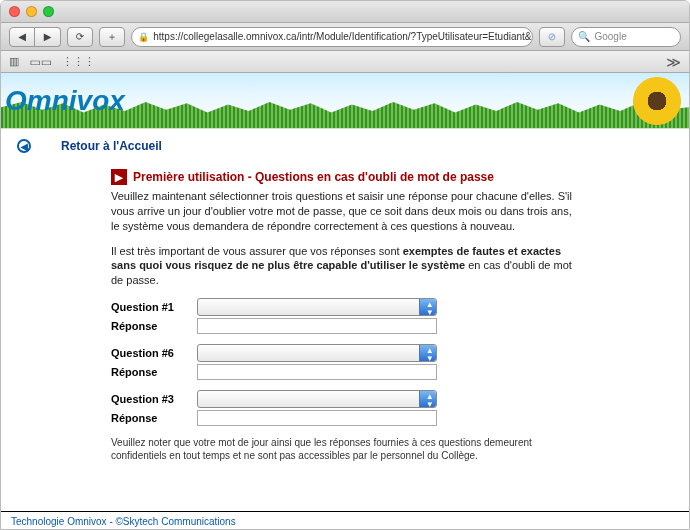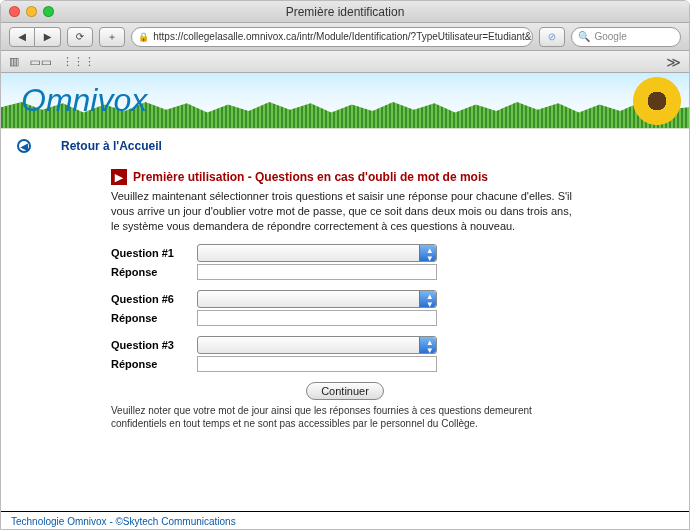--- a/index.html
+++ b/index.html
@@ -73,25 +73,25 @@
   .banner {
     height: 56px;
     background: linear-gradient(#cdefff 0%, #e8f7ff 40%, #ffffff 100%);
     border-bottom: 1px solid #d0e0c0;
     position: relative;
     overflow: hidden;
     display: flex; align-items: center;
   }
   .logo {
     font-family: Arial, sans-serif;
-    font-size: 32px;
-    font-weight: normal;
+    font-size: 28px;
+    font-weight: bold;
     font-style: italic;
     color: #0a7ab8;
-    margin-left: 20px;
+    margin-left: 4px;
     z-index: 2;
   }
   .grass {
     position: absolute; bottom: 0; left: 0; right: 0; height: 26px;
     background: repeating-linear-gradient(90deg,#3a8f2a 0 2px,#6cc24a 2px 4px);
     clip-path: polygon(0 100%, 0 20%, 3% 0, 6% 30%, 9% 5%, 12% 40%, 15% 10%, 18% 35%, 21% 0, 24% 30%, 27% 5%, 30% 40%, 33% 10%, 36% 35%, 39% 0, 42% 30%, 45% 5%, 48% 40%, 51% 10%, 54% 35%, 57% 0, 60% 30%, 63% 5%, 66% 40%, 69% 10%, 72% 35%, 75% 0, 78% 30%, 81% 5%, 84% 40%, 87% 10%, 90% 35%, 93% 0, 96% 30%, 100% 20%, 100% 100%);
     z-index: 1;
   }
   .sunflower {
     position: absolute; right: 8px; top: 4px; width: 48px; height: 48px;
@@ -165,21 +165,20 @@
 </style>
 </head>
 <body>
 
 <div class="titlebar">
   <div class="traffic">
     <div class="dot red"></div>
     <div class="dot yellow"></div>
     <div class="dot green"></div>
   </div>
-  <div class="win-title">Première identification</div>
 </div>
 
 <div class="toolbar">
   <div class="btn-group">
     <div class="tb-btn">◀</div>
     <div class="tb-btn">▶</div>
   </div>
   <div class="tb-btn single">⟳</div>
   <div class="tb-btn single">＋</div>
   <div class="url-bar">
@@ -210,23 +209,26 @@
   </div>
 
   <div class="return-row">
     <div class="return-icon">◀</div>
     <a class="return-link">Retour à l'Accueil</a>
   </div>
 
   <div class="content">
     <div class="head-row">
       <div class="arrow-badge">▶</div>
-      <div class="heading">Première utilisation - Questions en cas d'oubli de mot de mois</div>
+      <div class="heading">Première utilisation - Questions en cas d'oubli de mot de passe</div>
     </div>
     <div class="para">Veuillez maintenant sélectionner trois questions et saisir une réponse pour chacune d'elles. S'il vous arrive un jour d'oublier votre mot de passe, que ce soit dans deux mois ou dans trois ans, le système vous demandera de répondre correctement à ces questions à nouveau.</div>
+    <div class="para">
+      <span>Il est très important de vous assurer que vos réponses sont </span><span class="b">exemptes de fautes et exactes sans quoi vous risquez de ne plus être capable d'utiliser le système</span><span> en cas d'oubli de mot de passe.</span>
+    </div>
 
     <div class="group">
       <div class="form-row">
         <div class="form-label">Question #1</div>
         <div class="aqua-select">
             <span class="chev">▴<br>▾</span>
           </div>
       </div>
       <div class="form-row">
         <div class="form-label">Réponse</div>
@@ -253,21 +255,18 @@
         <div class="aqua-select">
             <span class="chev">▴<br>▾</span>
           </div>
       </div>
       <div class="form-row">
         <div class="form-label">Réponse</div>
         <div class="aqua-input"></div>
       </div>
     </div>
 
-    <div class="continue-wrap">
-      <div class="aqua-btn">Continuer</div>
-    </div>
     <div class="footnote">Veuillez noter que votre mot de jour ainsi que les réponses fournies à ces questions demeurent confidentiels en tout temps et ne sont pas accessibles par le personnel du Collège.</div>
   </div>
 
 
   <div class="footer-bar">Technologie Omnivox - ©Skytech Communications</div>
 </div>
 
 </body></html>

